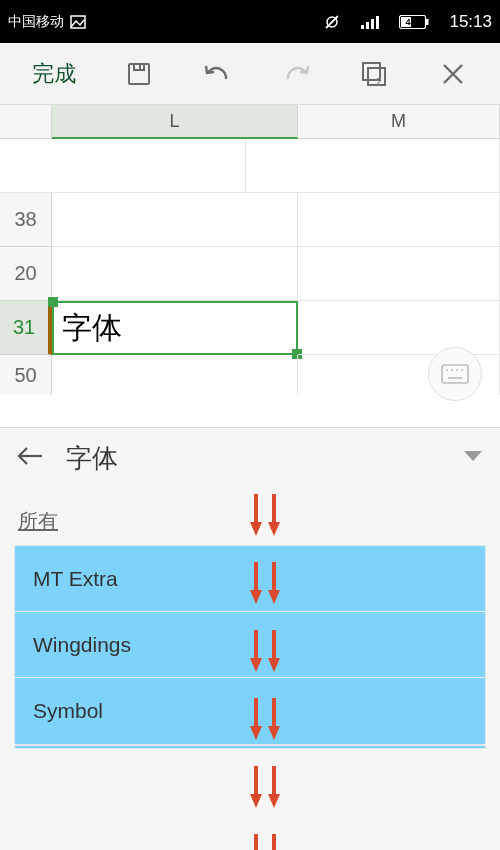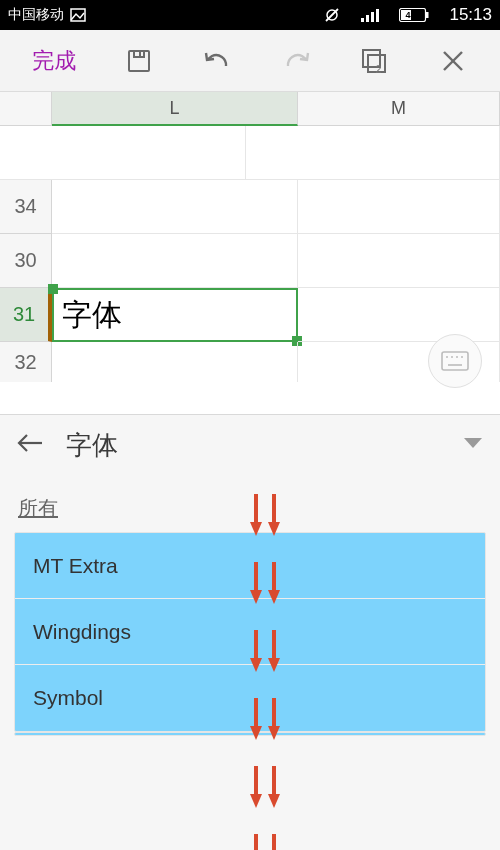--- a/index.html
+++ b/index.html
@@ -1,27 +1,27 @@
 <!DOCTYPE html>
 <html><head>
 <meta charset="utf-8">
 <style>
   * { margin: 0; padding: 0; box-sizing: border-box; }
   html, body { width: 500px; height: 850px; font-family: "Helvetica Neue", Arial, sans-serif; overflow: hidden; background: #fff; }
 
   
-  .statusbar { height: 30px; background: #000; color: #fff; display: flex; align-items: center; justify-content: space-between; padding: 0 8px; font-size: 14px; }
+  .statusbar { height: 43px; background: #000; color: #fff; display: flex; align-items: center; justify-content: space-between; padding: 0 8px; font-size: 14px; }
   .status-left { display: flex; align-items: center; gap: 6px; }
   .status-right { display: flex; align-items: center; gap: 20px; }
   .status-icon svg { display: block; }
 
   
   .toolbar { height: 62px; background: #f3f3f3; border-bottom: 1px solid #dcdcdc; display: flex; align-items: center; justify-content: space-around; padding: 0 8px; }
   .tb-btn { width: 56px; height: 48px; display: flex; align-items: center; justify-content: center; color: #6c6c6c; position: relative; }
-  .tb-done { font-size: 22px; color: #a21caf; width: 70px; }
+  .tb-done { font-size: 22px; color: #14532d; width: 70px; }
   .tb-btn svg { stroke: #6b6b6b; }
   .tb-btn.disabled svg { stroke: #c7c7c7; }
   .copy-badge { position: absolute; font-size: 11px; color: #777; top: 26px; left: 29px; }
 
   
   .sheet { position: relative; height: 322px; background: #fff; }
   .col-headers { height: 34px; display: flex; }
   .corner { width: 52px; border-right: 1px solid #d5d5d5; border-bottom: 1px solid #d5d5d5; background: #f6f6f6; }
   .col-h { flex: 0 0 246px; border-right: 1px solid #d5d5d5; border-bottom: 1px solid #d5d5d5; display: flex; align-items: center; justify-content: center; font-size: 18px; color: #555; background: #f6f6f6; }
   .col-h.sel { background: #dfe7df; border-bottom: 2px solid #3fa24a; }
@@ -137,40 +137,40 @@
     <div class="corner"></div>
     <div class="col-h sel">L</div>
     <div class="col-h last">M</div>
   </div>
   <div class="rows">
     <div class="row">
       <div class="cell"></div>
       <div class="cell last"></div>
     </div>
     <div class="row">
-      <div class="row-h">34</div>
-      <div class="cell"></div>
-      <div class="cell last"></div>
-    </div>
-    <div class="row">
-      <div class="row-h">30</div>
+      <div class="row-h">38</div>
+      <div class="cell"></div>
+      <div class="cell last"></div>
+    </div>
+    <div class="row">
+      <div class="row-h">20</div>
       <div class="cell"></div>
       <div class="cell last"></div>
     </div>
     <div class="row">
       <div class="row-h sel">31</div>
       <div class="cell selected">
         <span class="handle tl"></span>
         <span>字体</span>
         <span class="handle br"></span>
       </div>
       <div class="cell last"></div>
     </div>
     <div class="row last">
-      <div class="row-h">32</div>
+      <div class="row-h">50</div>
       <div class="cell"></div>
       <div class="cell last"></div>
     </div>
   </div>
   <div class="fab">
     <svg width="28" height="20" viewBox="0 0 28 20" fill="none" stroke-width="1.6">
         <rect x="1" y="1" width="26" height="18" rx="2"></rect>
         <line x1="5" y1="6" x2="7" y2="6"></line>
         <line x1="10" y1="6" x2="12" y2="6"></line>
         <line x1="15" y1="6" x2="17" y2="6"></line>

